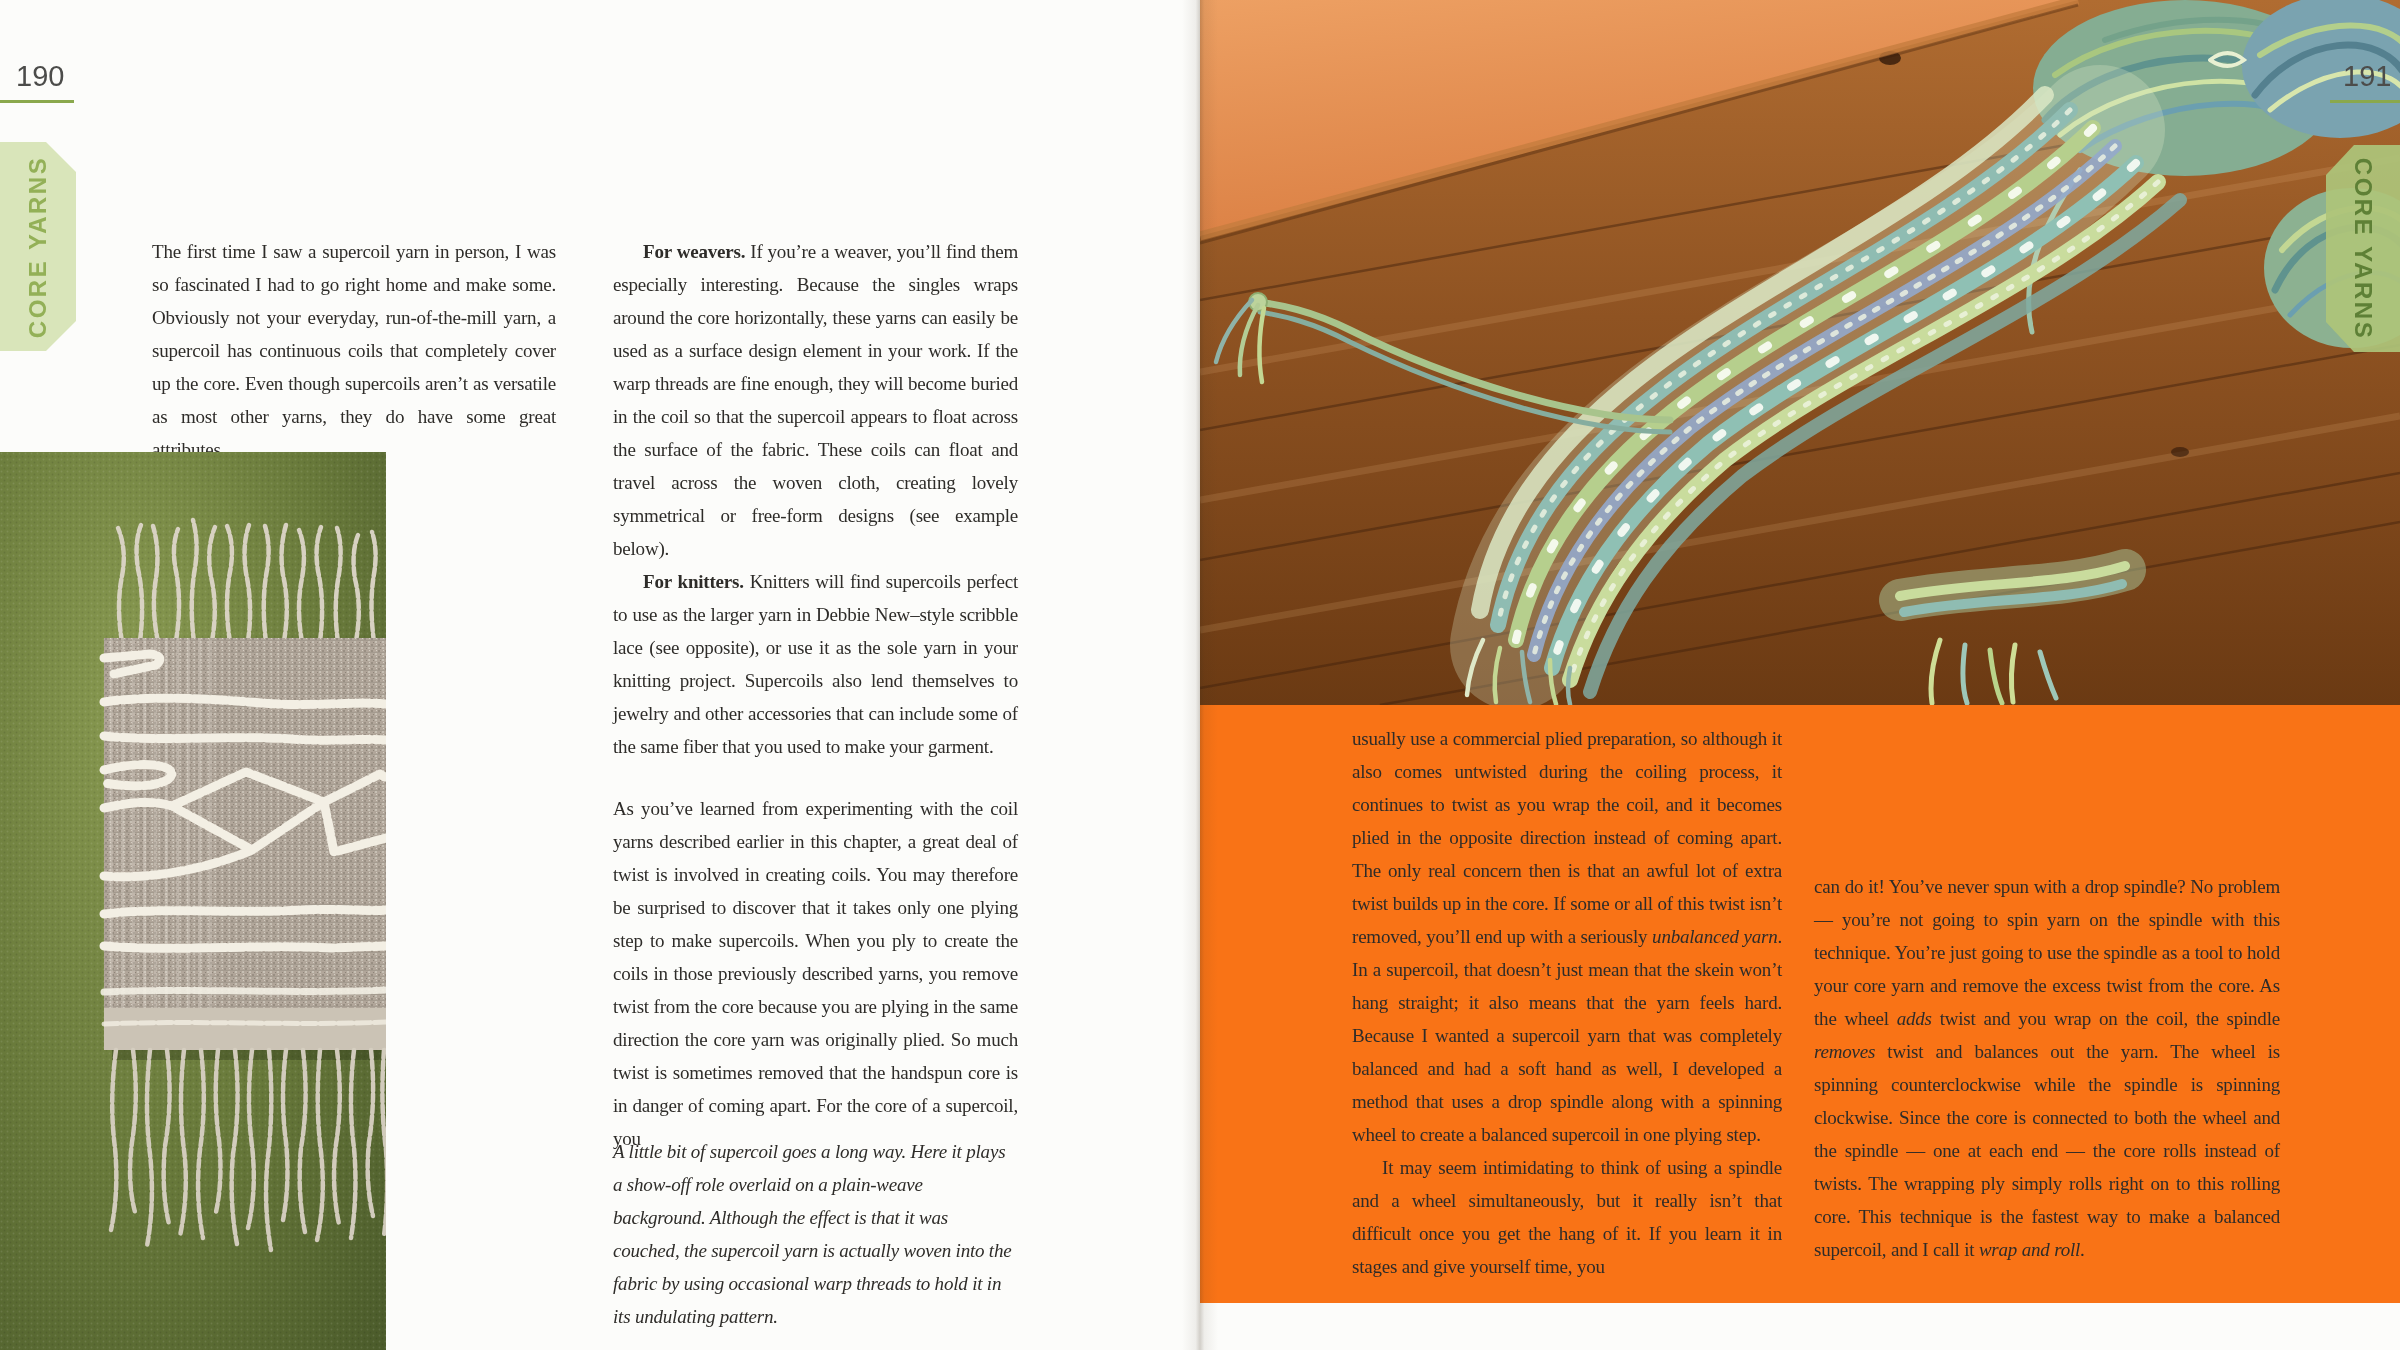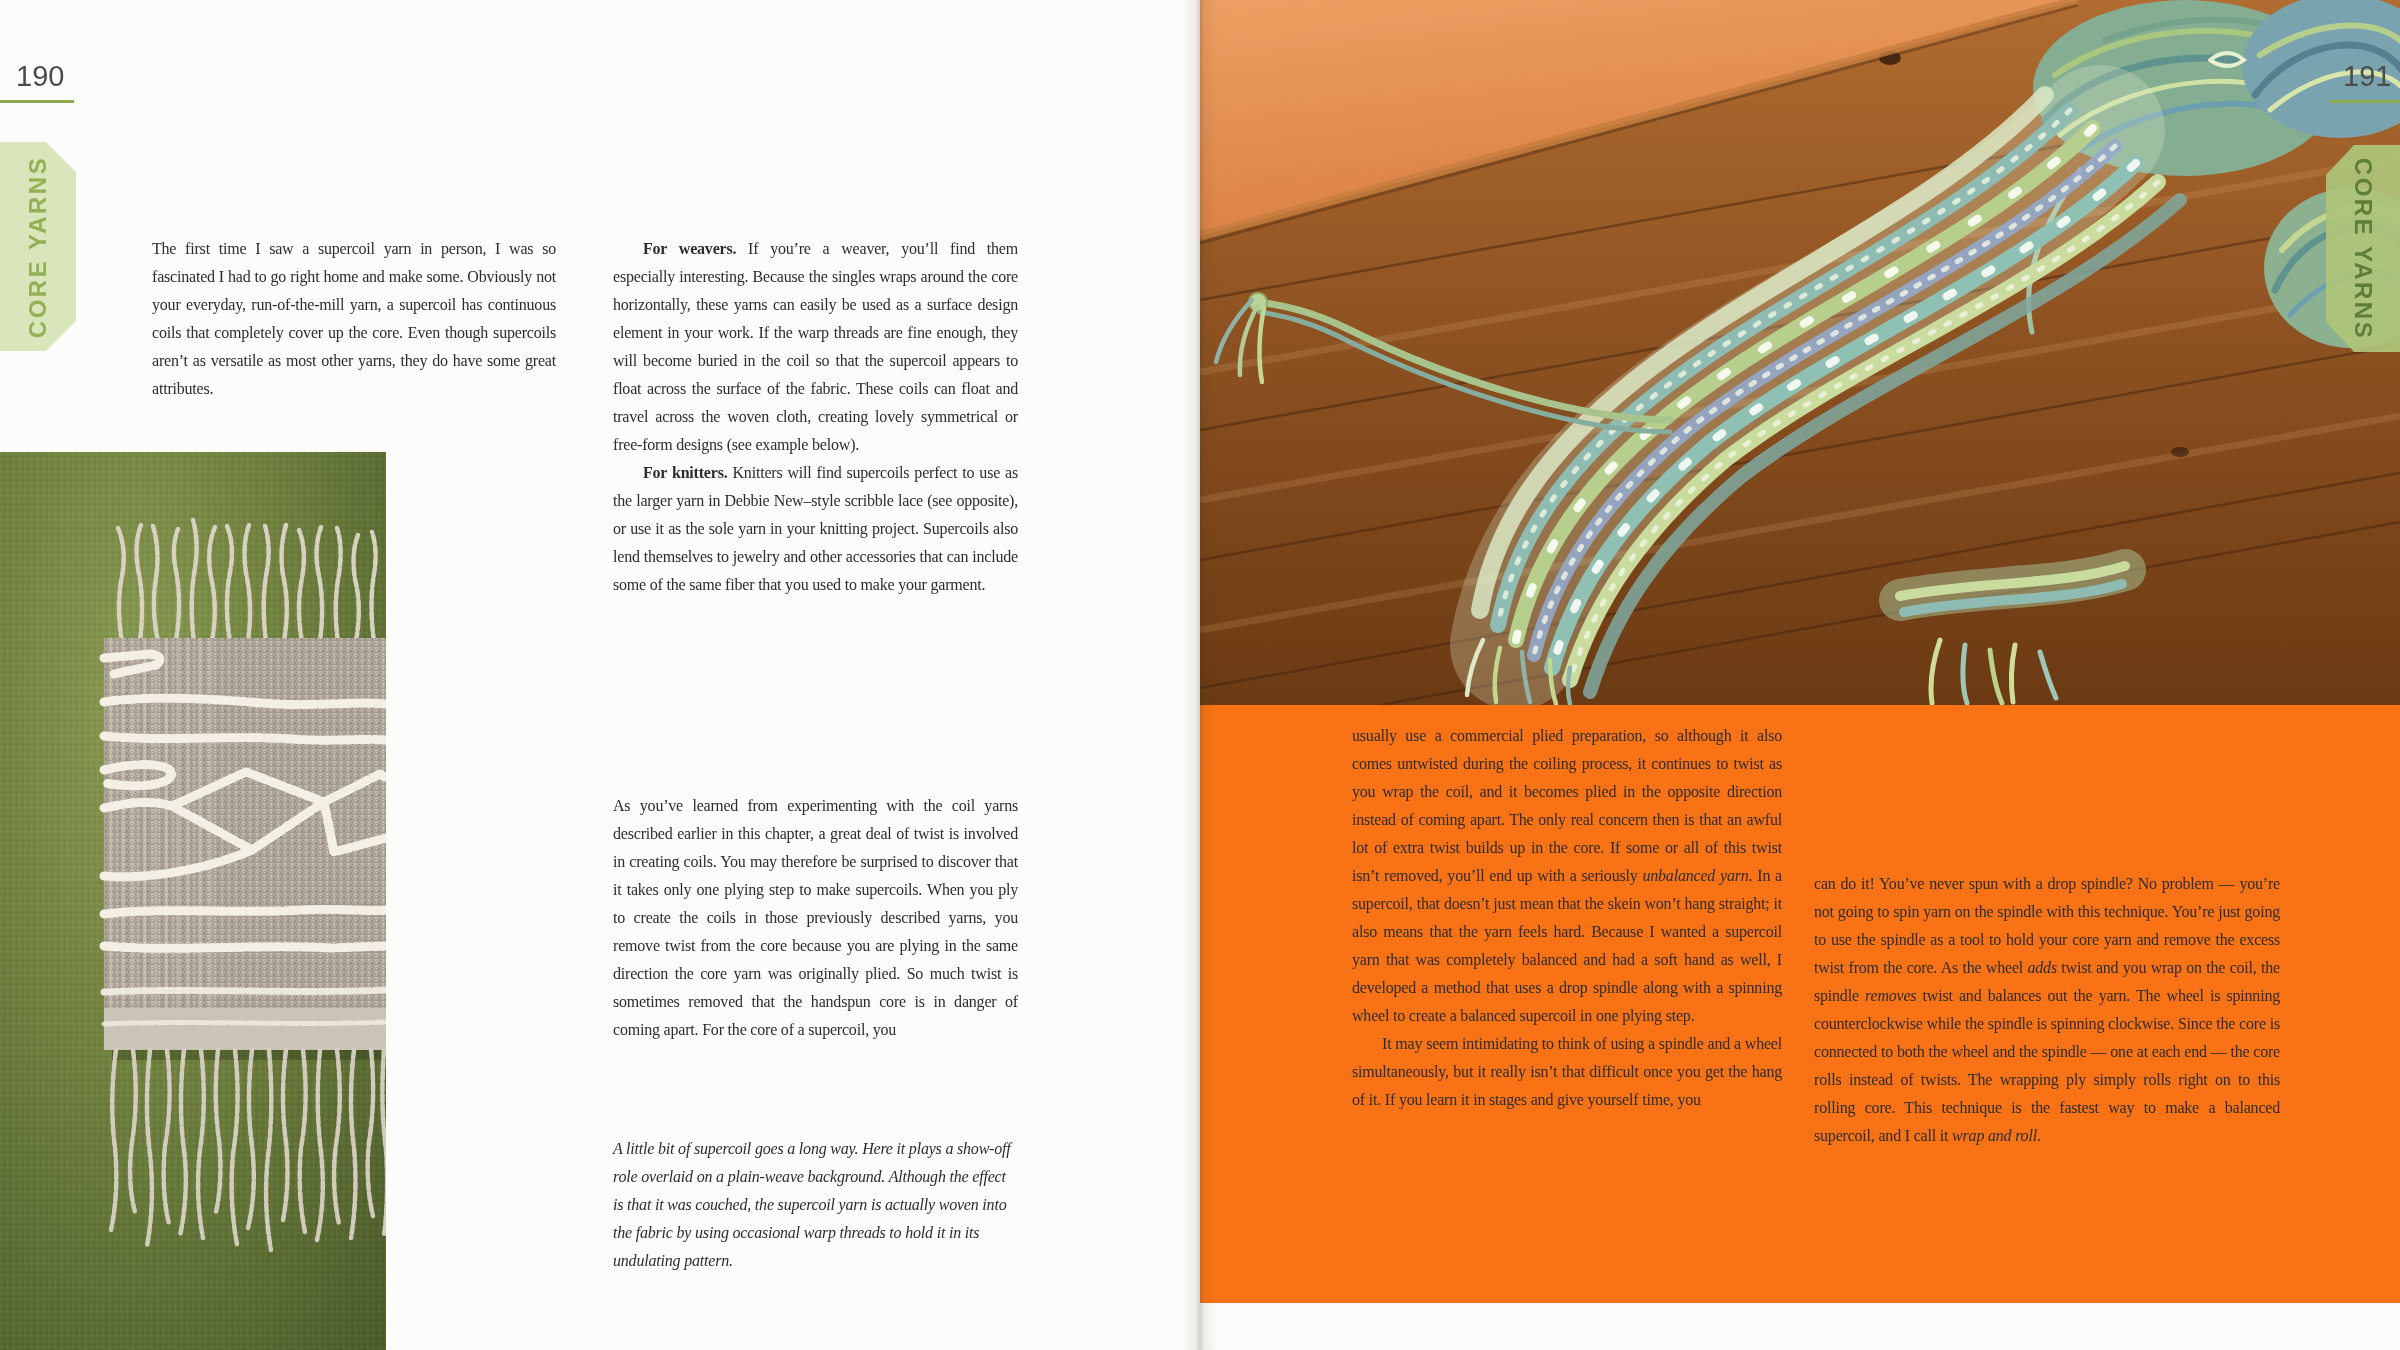--- a/index.html
+++ b/index.html
@@ -28,21 +28,21 @@
   .tab-right .tab-text{transform:translate(-50%,-50%) rotate(90deg);color:#5e8036;}
 
   
   .chapter-title{position:absolute;left:152px;top:130px;font-family:"Liberation Sans",sans-serif;
                  font-weight:bold;font-size:68px;line-height:68px;letter-spacing:-1px;color:#6e9a40;
                  white-space:nowrap;}
   .h2{position:absolute;font-size:34px;line-height:40px;font-style:italic;color:#22201c;
       white-space:nowrap;}
 
   
-  .col{position:absolute;font-size:16px;line-height:28px;letter-spacing:-0.2px;}
+  .col{position:absolute;font-size:19px;line-height:33px;letter-spacing:-0.2px;}
   p.para{margin:0;text-align:justify;}
   p.para.indent{text-indent:30px;}
   .rb{font-weight:bold;}
   .ri{font-style:italic;}
   .caption{font-style:italic;text-align:left;}
   .caption p.para{text-align:left;}
 
   
   .photo{position:absolute;overflow:hidden;}
   .photo-left{left:0;top:452px;width:386px;height:898px;}

